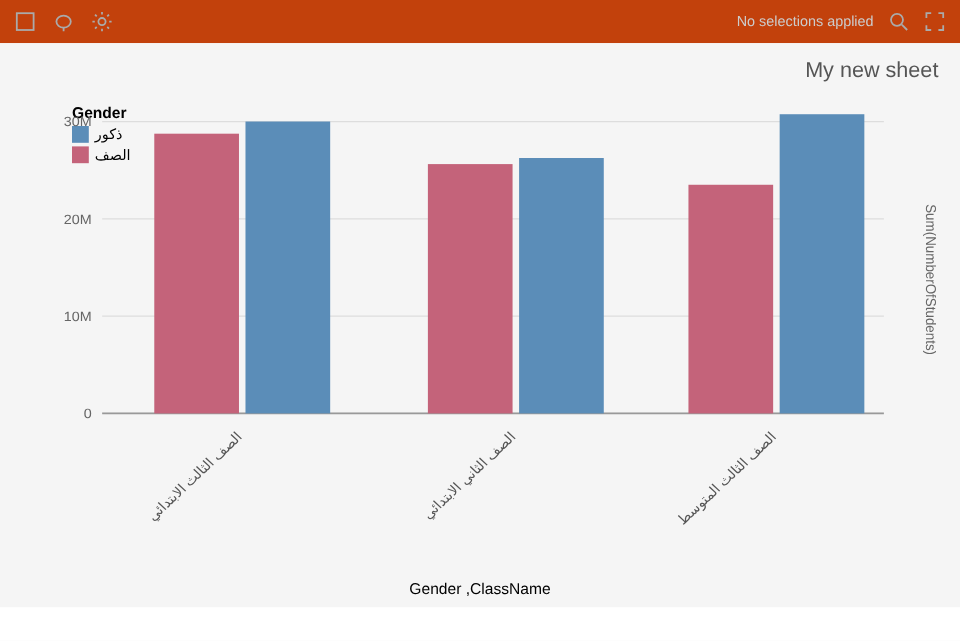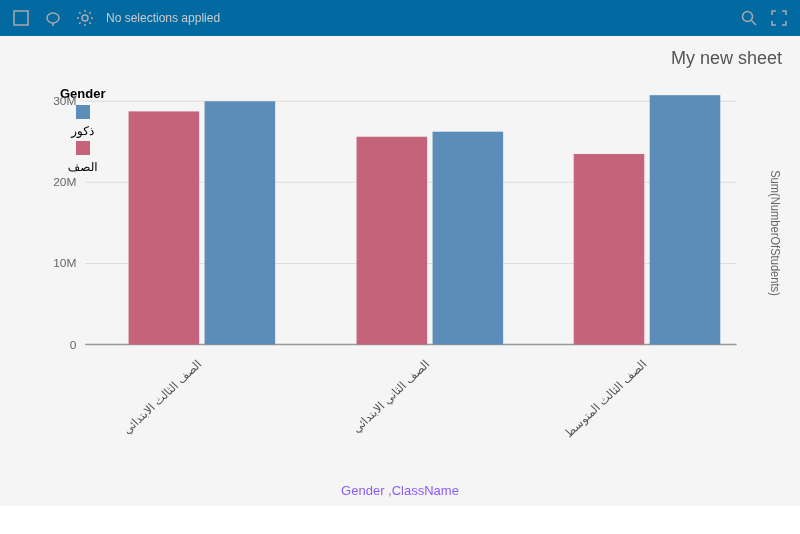--- a/index.html
+++ b/index.html
@@ -8,25 +8,26 @@
       height: 534px;
       background: #fff;
       font-family: Arial, sans-serif;
       overflow: hidden;
     }
 
     
     .toolbar {
       width: 100%;
       height: 36px;
-      background: #0369a1;
+      background: #c2410c;
       display: flex;
       align-items: center;
       padding: 0 10px;
       gap: 10px;
+      text-align: right;
     }
     .toolbar-icon {
       width: 22px;
       height: 22px;
       display: flex;
       align-items: center;
       justify-content: center;
       color: #aaa;
       cursor: pointer;
     }
@@ -82,21 +83,20 @@
       font-size: 13px;
       font-weight: bold;
       margin-bottom: 4px;
     }
     .legend-item {
       display: flex;
       align-items: center;
       gap: 5px;
       margin-bottom: 3px;
       font-size: 12px;
-      flex-direction: column;
     }
     .legend-color {
       width: 14px;
       height: 14px;
       display: inline-block;
     }
 
     
     .x-axis-label {
       position: absolute;
@@ -208,14 +208,14 @@
       <text transform="translate(168, 280) rotate(-45)" text-anchor="end" font-size="11" fill="#555">الصف الثالث الابتدائي</text>
 
       <text transform="translate(378, 280) rotate(-45)" text-anchor="end" font-size="11" fill="#555">الصف الثاني الابتدائي</text>
 
       <text transform="translate(578, 280) rotate(-45)" text-anchor="end" font-size="11" fill="#555">الصف الثالث المتوسط</text>
 
       <text transform="translate(692,150) rotate(90)" text-anchor="middle" font-size="11" fill="#666">Sum(NumberOfStudents)</text>
     </svg>
   </div>
 
-  <div class="x-axis-label" style="position:absolute;bottom:8px;left:50%;transform:translateX(-50%);font-size:13px;color:#8b5cf6;">Gender ,ClassName</div>
+  <div class="x-axis-label" style="position:absolute;bottom:8px;left:50%;transform:translateX(-50%);font-size:13px;color:#000000;">Gender ,ClassName</div>
 </div>
 
 </body></html>

